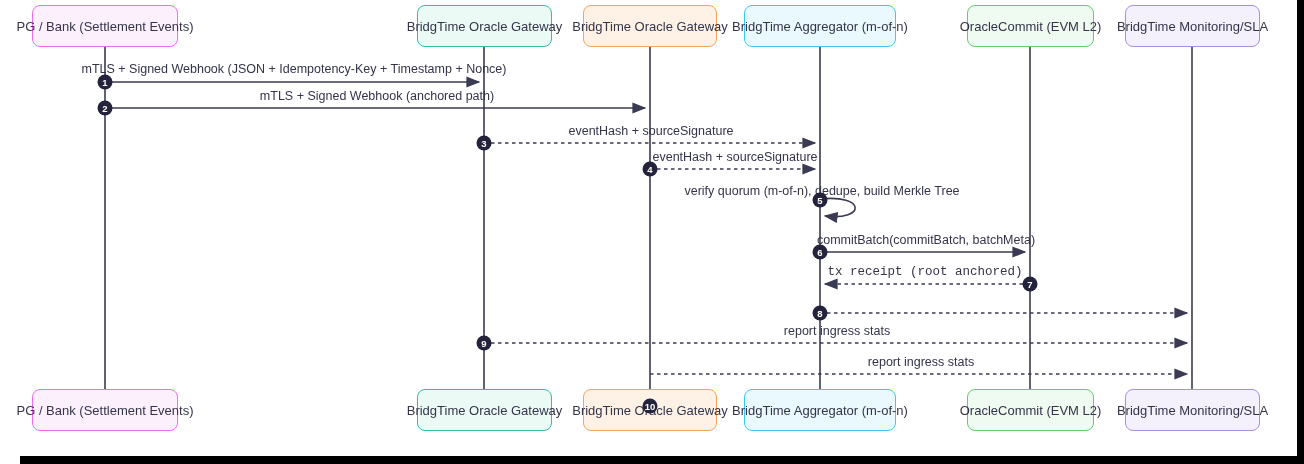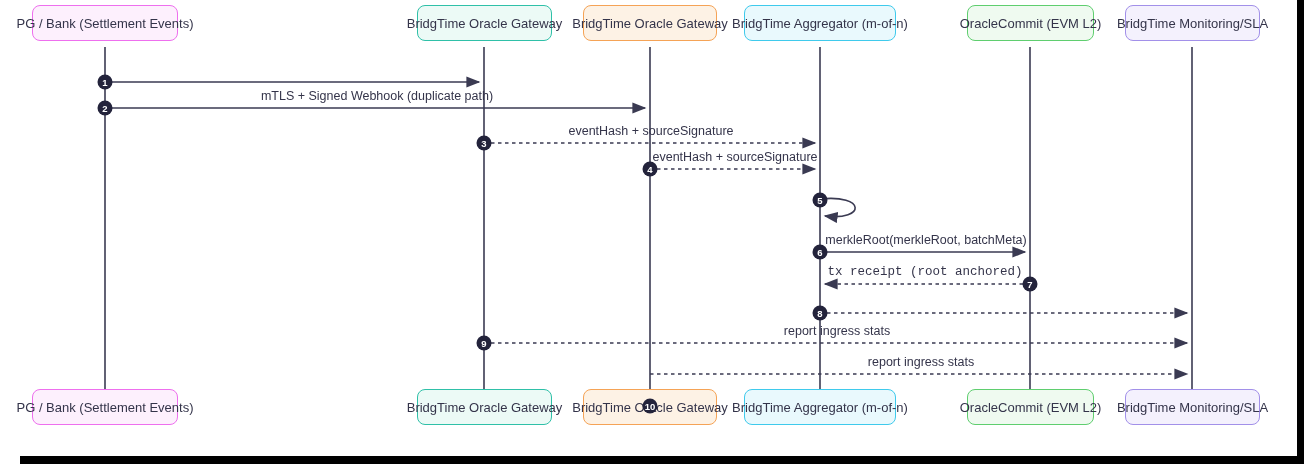--- a/index.html
+++ b/index.html
@@ -9,21 +9,21 @@
     background:#ffffff;
     font-family:"Liberation Sans", "DejaVu Sans", sans-serif;
     overflow:hidden;
   }
   svg.wires { position:absolute; left:0; top:0; width:1304px; height:464px; }
   .wire { stroke:#3a3a52; stroke-width:1.6; fill:none; }
   .dash { stroke-dasharray:3.5 3.5; }
   .lifeline { stroke:#3a3a52; stroke-width:1.6; }
   .actor {
     position:absolute;
-    height:36px;
+    height:42px;
     border:1.8px solid #999;
     border-radius:8px;
     background:#eee;
     display:flex; align-items:center; justify-content:center;
     font-size:13px; font-weight:500; color:#34344a;
     white-space:nowrap;
     box-sizing:border-box;
     overflow:visible;
   }
   .msg-label {
@@ -109,24 +109,26 @@
   <div class="actor" style="left: 744px; top: 389px; width: 152px; border-color: rgb(63, 202, 236); background: rgb(233, 249, 253);">
       <span>BridgTime Aggregator (m-of-n)</span>
     </div>
   <div class="actor" style="left: 967px; top: 389px; width: 127px; border-color: rgb(95, 206, 111); background: rgb(239, 250, 240);">
       <span>OracleCommit (EVM L2)</span>
     </div>
   <div class="actor" style="left: 1125px; top: 389px; width: 135px; border-color: rgb(162, 144, 233); background: rgb(244, 241, 253);">
       <span>BridgTime Monitoring/SLA</span>
     </div>
 
-  <div class="msg-label" style="left:377px;  top:89px;">mTLS + Signed Webhook (duplicate path)</div>
+  <div class="msg-label" style="left:294px;  top:62px;">mTLS + Signed Webhook (JSON + Idempotency-Key + Timestamp + Nonce)</div>
+  <div class="msg-label" style="left:377px;  top:89px;">mTLS + Signed Webhook (anchored path)</div>
   <div class="msg-label" style="left:651px;  top:124px;">eventHash + sourceSignature</div>
   <div class="msg-label" style="left:735px;  top:150px;">eventHash + sourceSignature</div>
-  <div class="msg-label" style="left:926px;  top:233px;">merkleRoot(merkleRoot, batchMeta)</div>
+  <div class="msg-label" style="left:822px;  top:184px;">verify quorum (m-of-n), dedupe, build Merkle Tree</div>
+  <div class="msg-label" style="left:926px;  top:233px;">commitBatch(commitBatch, batchMeta)</div>
   <div class="msg-label" style="left:925px;  top:265px;font-family:Liberation Mono, monospace;">tx receipt (root anchored)</div>
   <div class="msg-label" style="left:837px;  top:324px;">report ingress stats</div>
   <div class="msg-label" style="left:921px;  top:355px;">report ingress stats</div>
 
   <div class="badge" style="left:105px;  top:82px;">1</div>
   <div class="badge" style="left:105px;  top:108px;">2</div>
   <div class="badge" style="left:484px;  top:143px;">3</div>
   <div class="badge" style="left:650px;  top:169px;">4</div>
   <div class="badge" style="left:820px;  top:200px;">5</div>
   <div class="badge" style="left:820px;  top:252px;">6</div>

